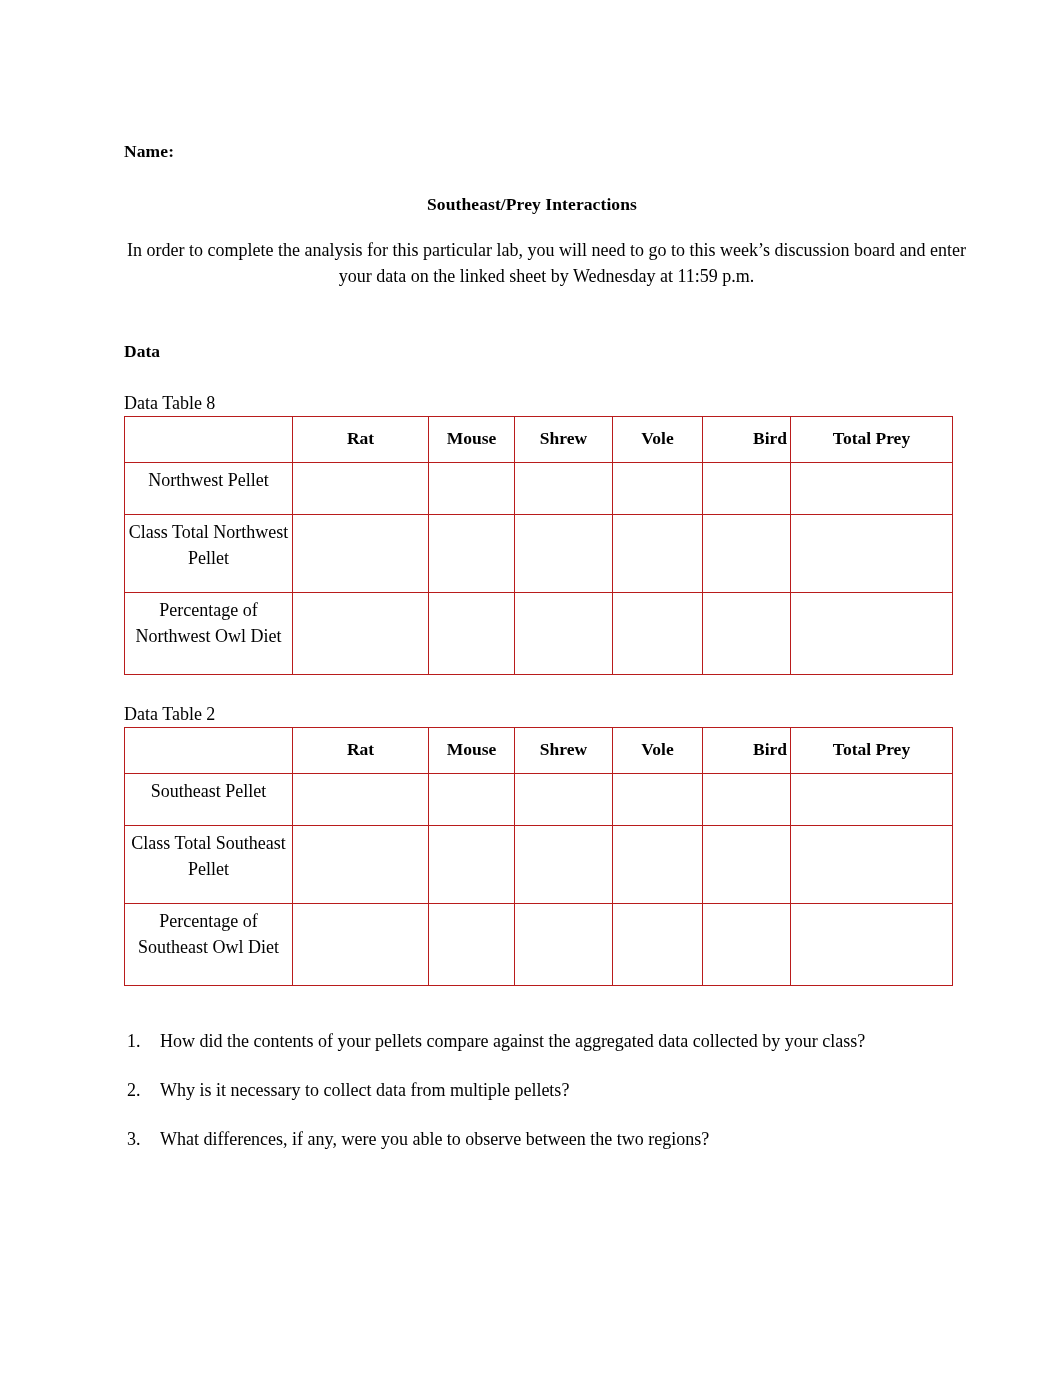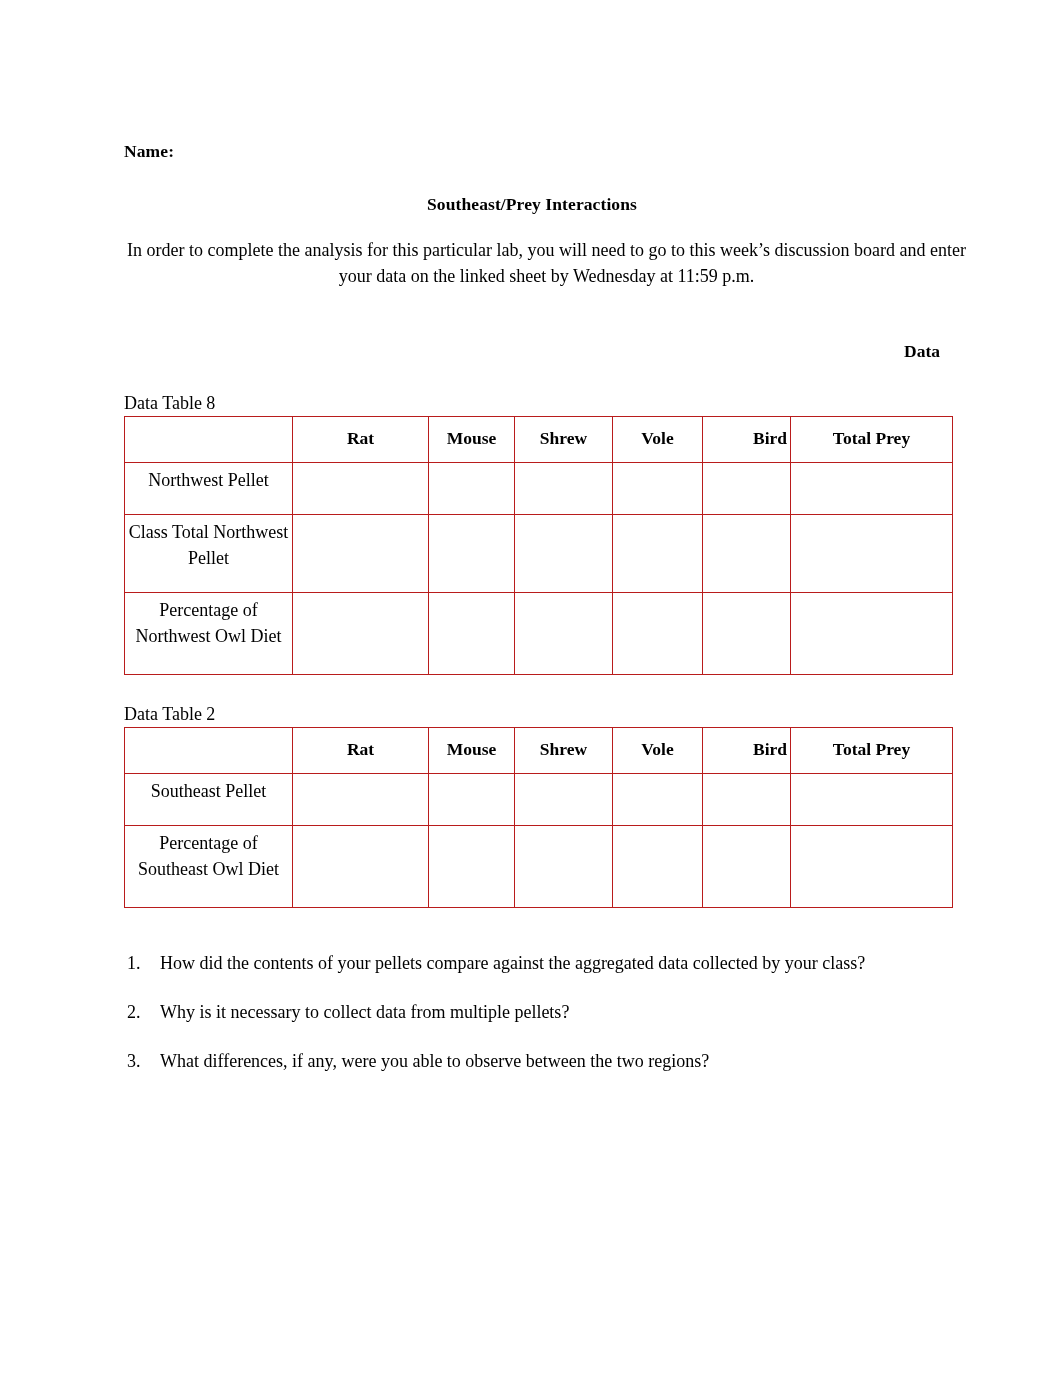--- a/index.html
+++ b/index.html
@@ -56,21 +56,20 @@
     line-height: 26px;
     text-align: center;
     width: 845px;
   }
 
   
   .section-heading {
     margin-top: 52px;
     font-size: 17.5px;
     font-weight: bold;
-    text-align: right;
   }
 
   
   .table-caption {
     margin-top: 30px;
     font-size: 18px;
     line-height: 22px;
   }
   .table-caption.second {
     margin-top: 28px;
@@ -229,20 +228,29 @@
             <th class="col-mouse">Mouse</th>
             <th class="col-shrew">Shrew</th>
             <th class="col-vole">Vole</th>
             <th class="col-bird">Bird</th>
             <th class="col-total">Total Prey</th>
           </tr>
         </thead>
         <tbody>
           <tr class="r1">
             <th class="rowlabel">Southeast Pellet</th>
+            <td class="cell"></td>
+            <td class="cell"></td>
+            <td class="cell"></td>
+            <td class="cell"></td>
+            <td class="cell"></td>
+            <td class="cell"></td>
+          </tr>
+          <tr class="r2">
+            <th class="rowlabel">Class Total Southeast Pellet</th>
             <td class="cell"></td>
             <td class="cell"></td>
             <td class="cell"></td>
             <td class="cell"></td>
             <td class="cell"></td>
             <td class="cell"></td>
           </tr>
           <tr class="r3">
             <th class="rowlabel">Percentage of Southeast Owl Diet</th>
             <td class="cell"></td>

